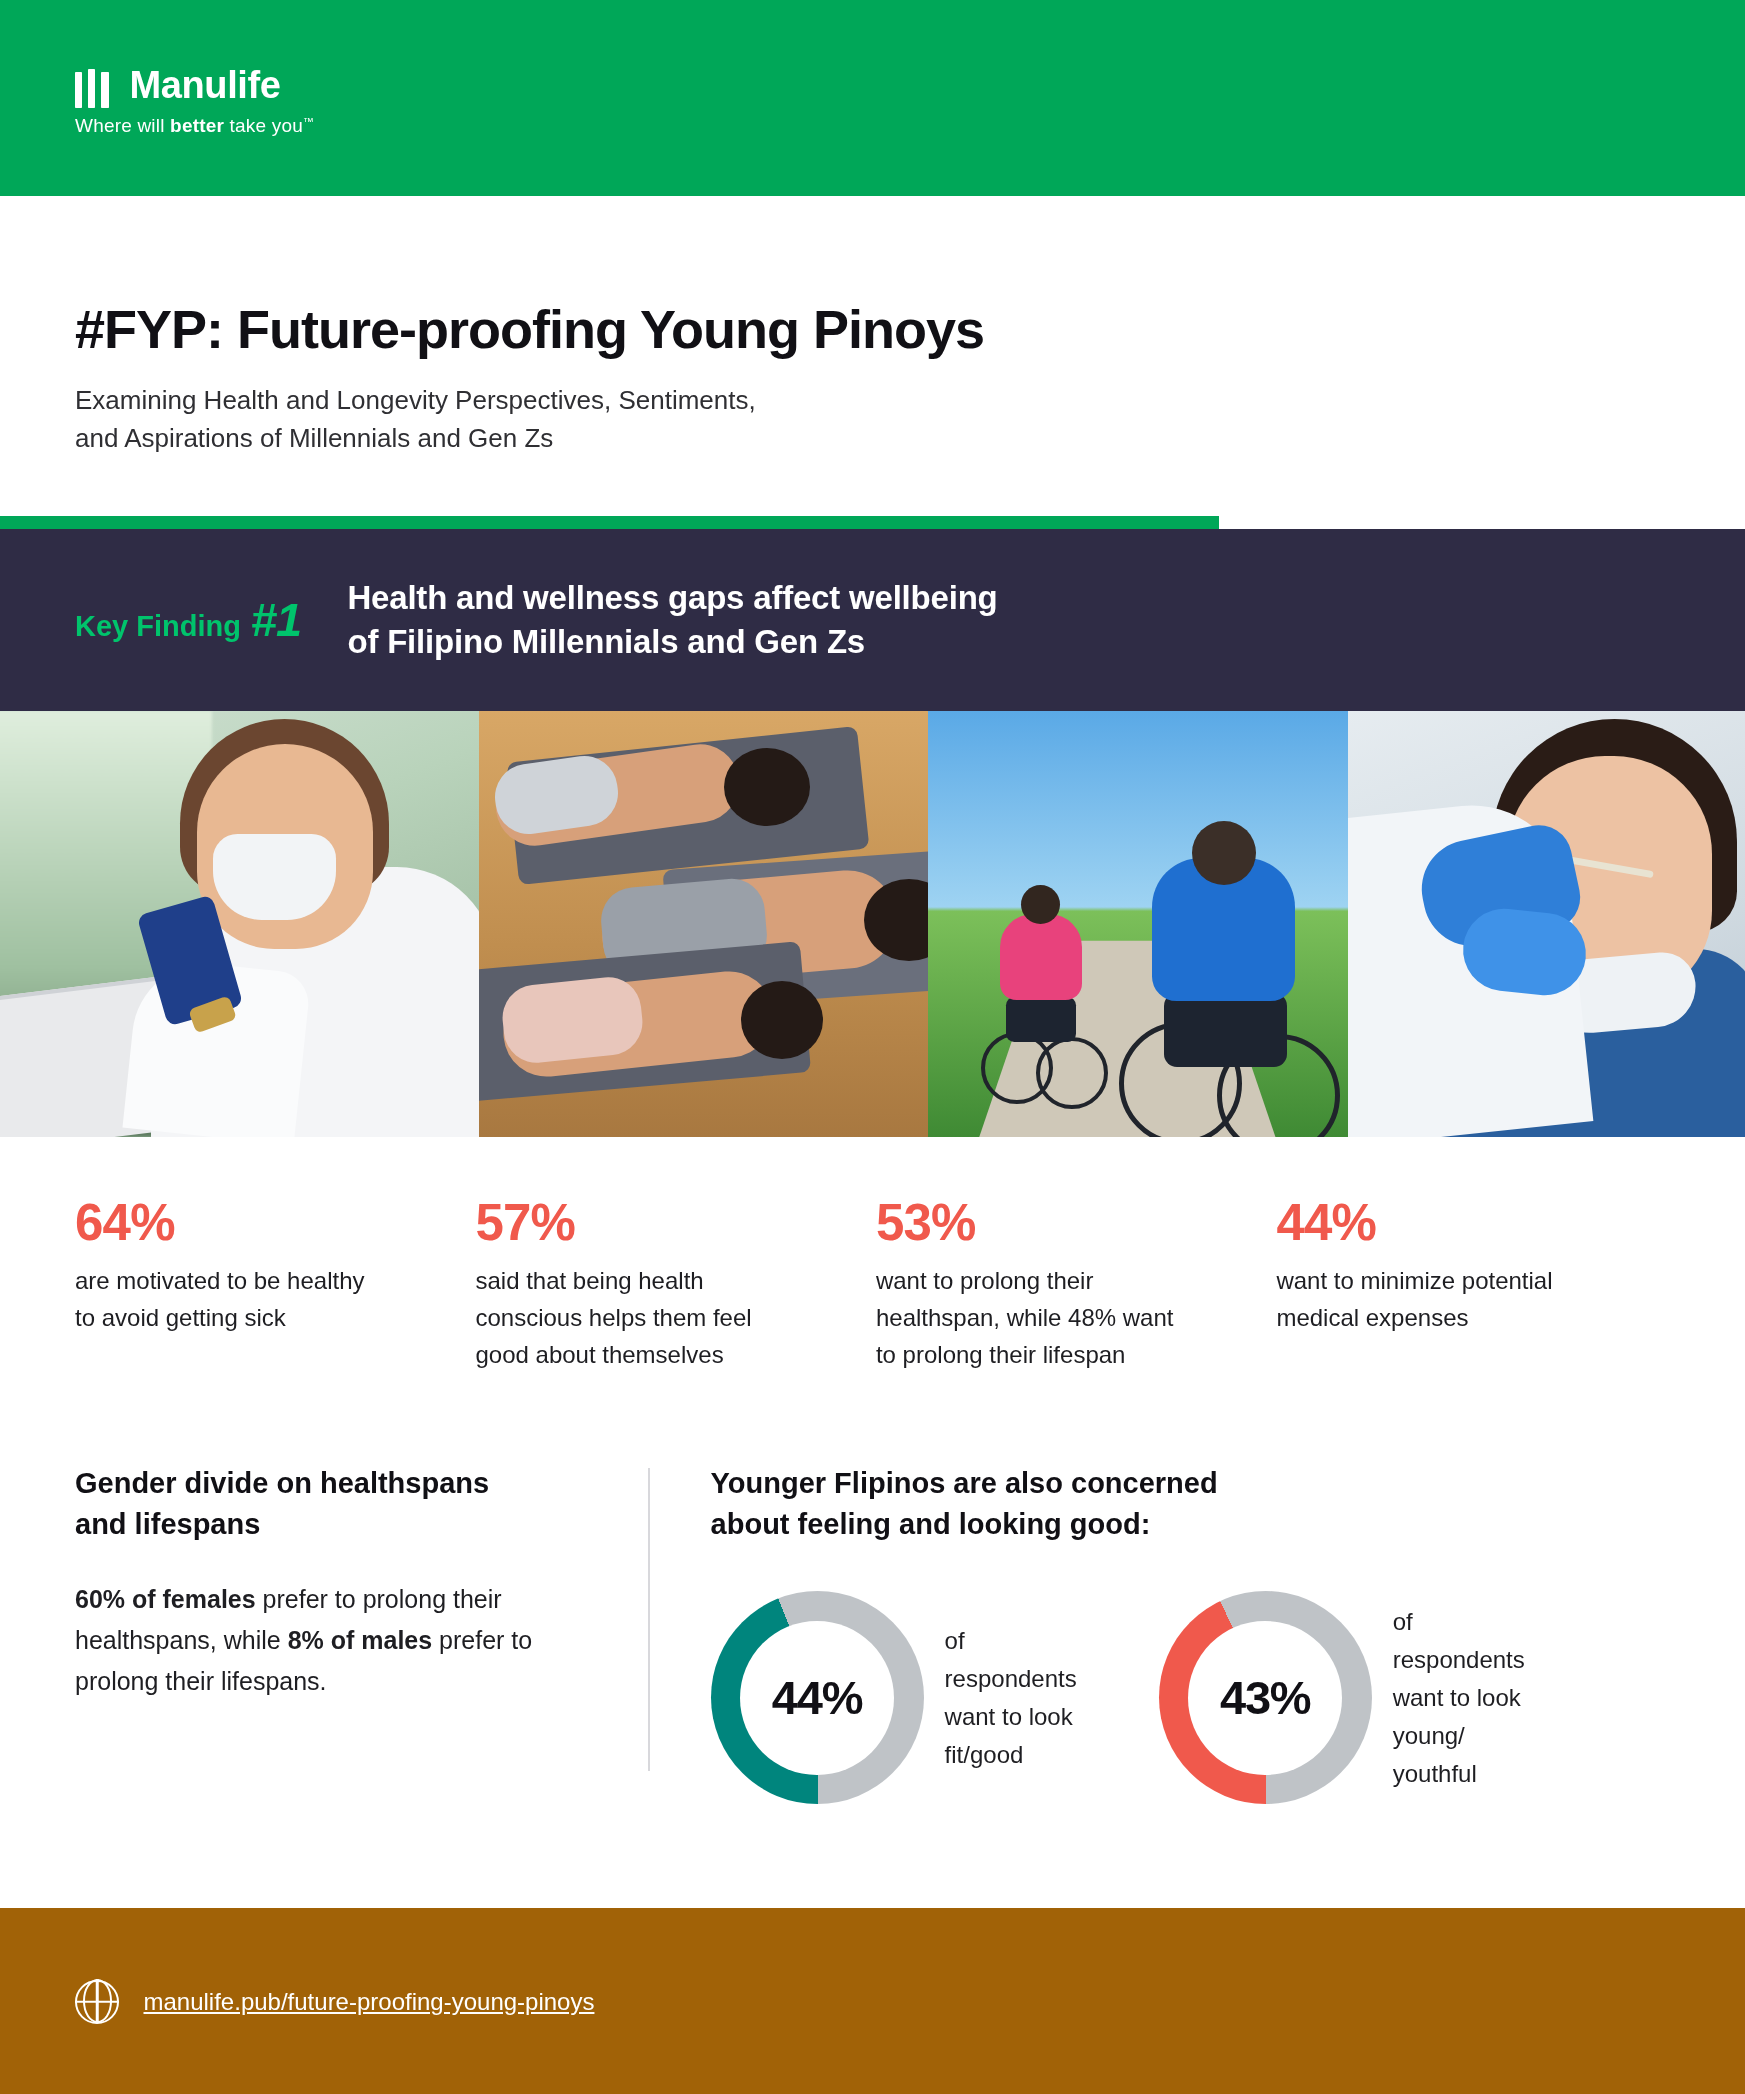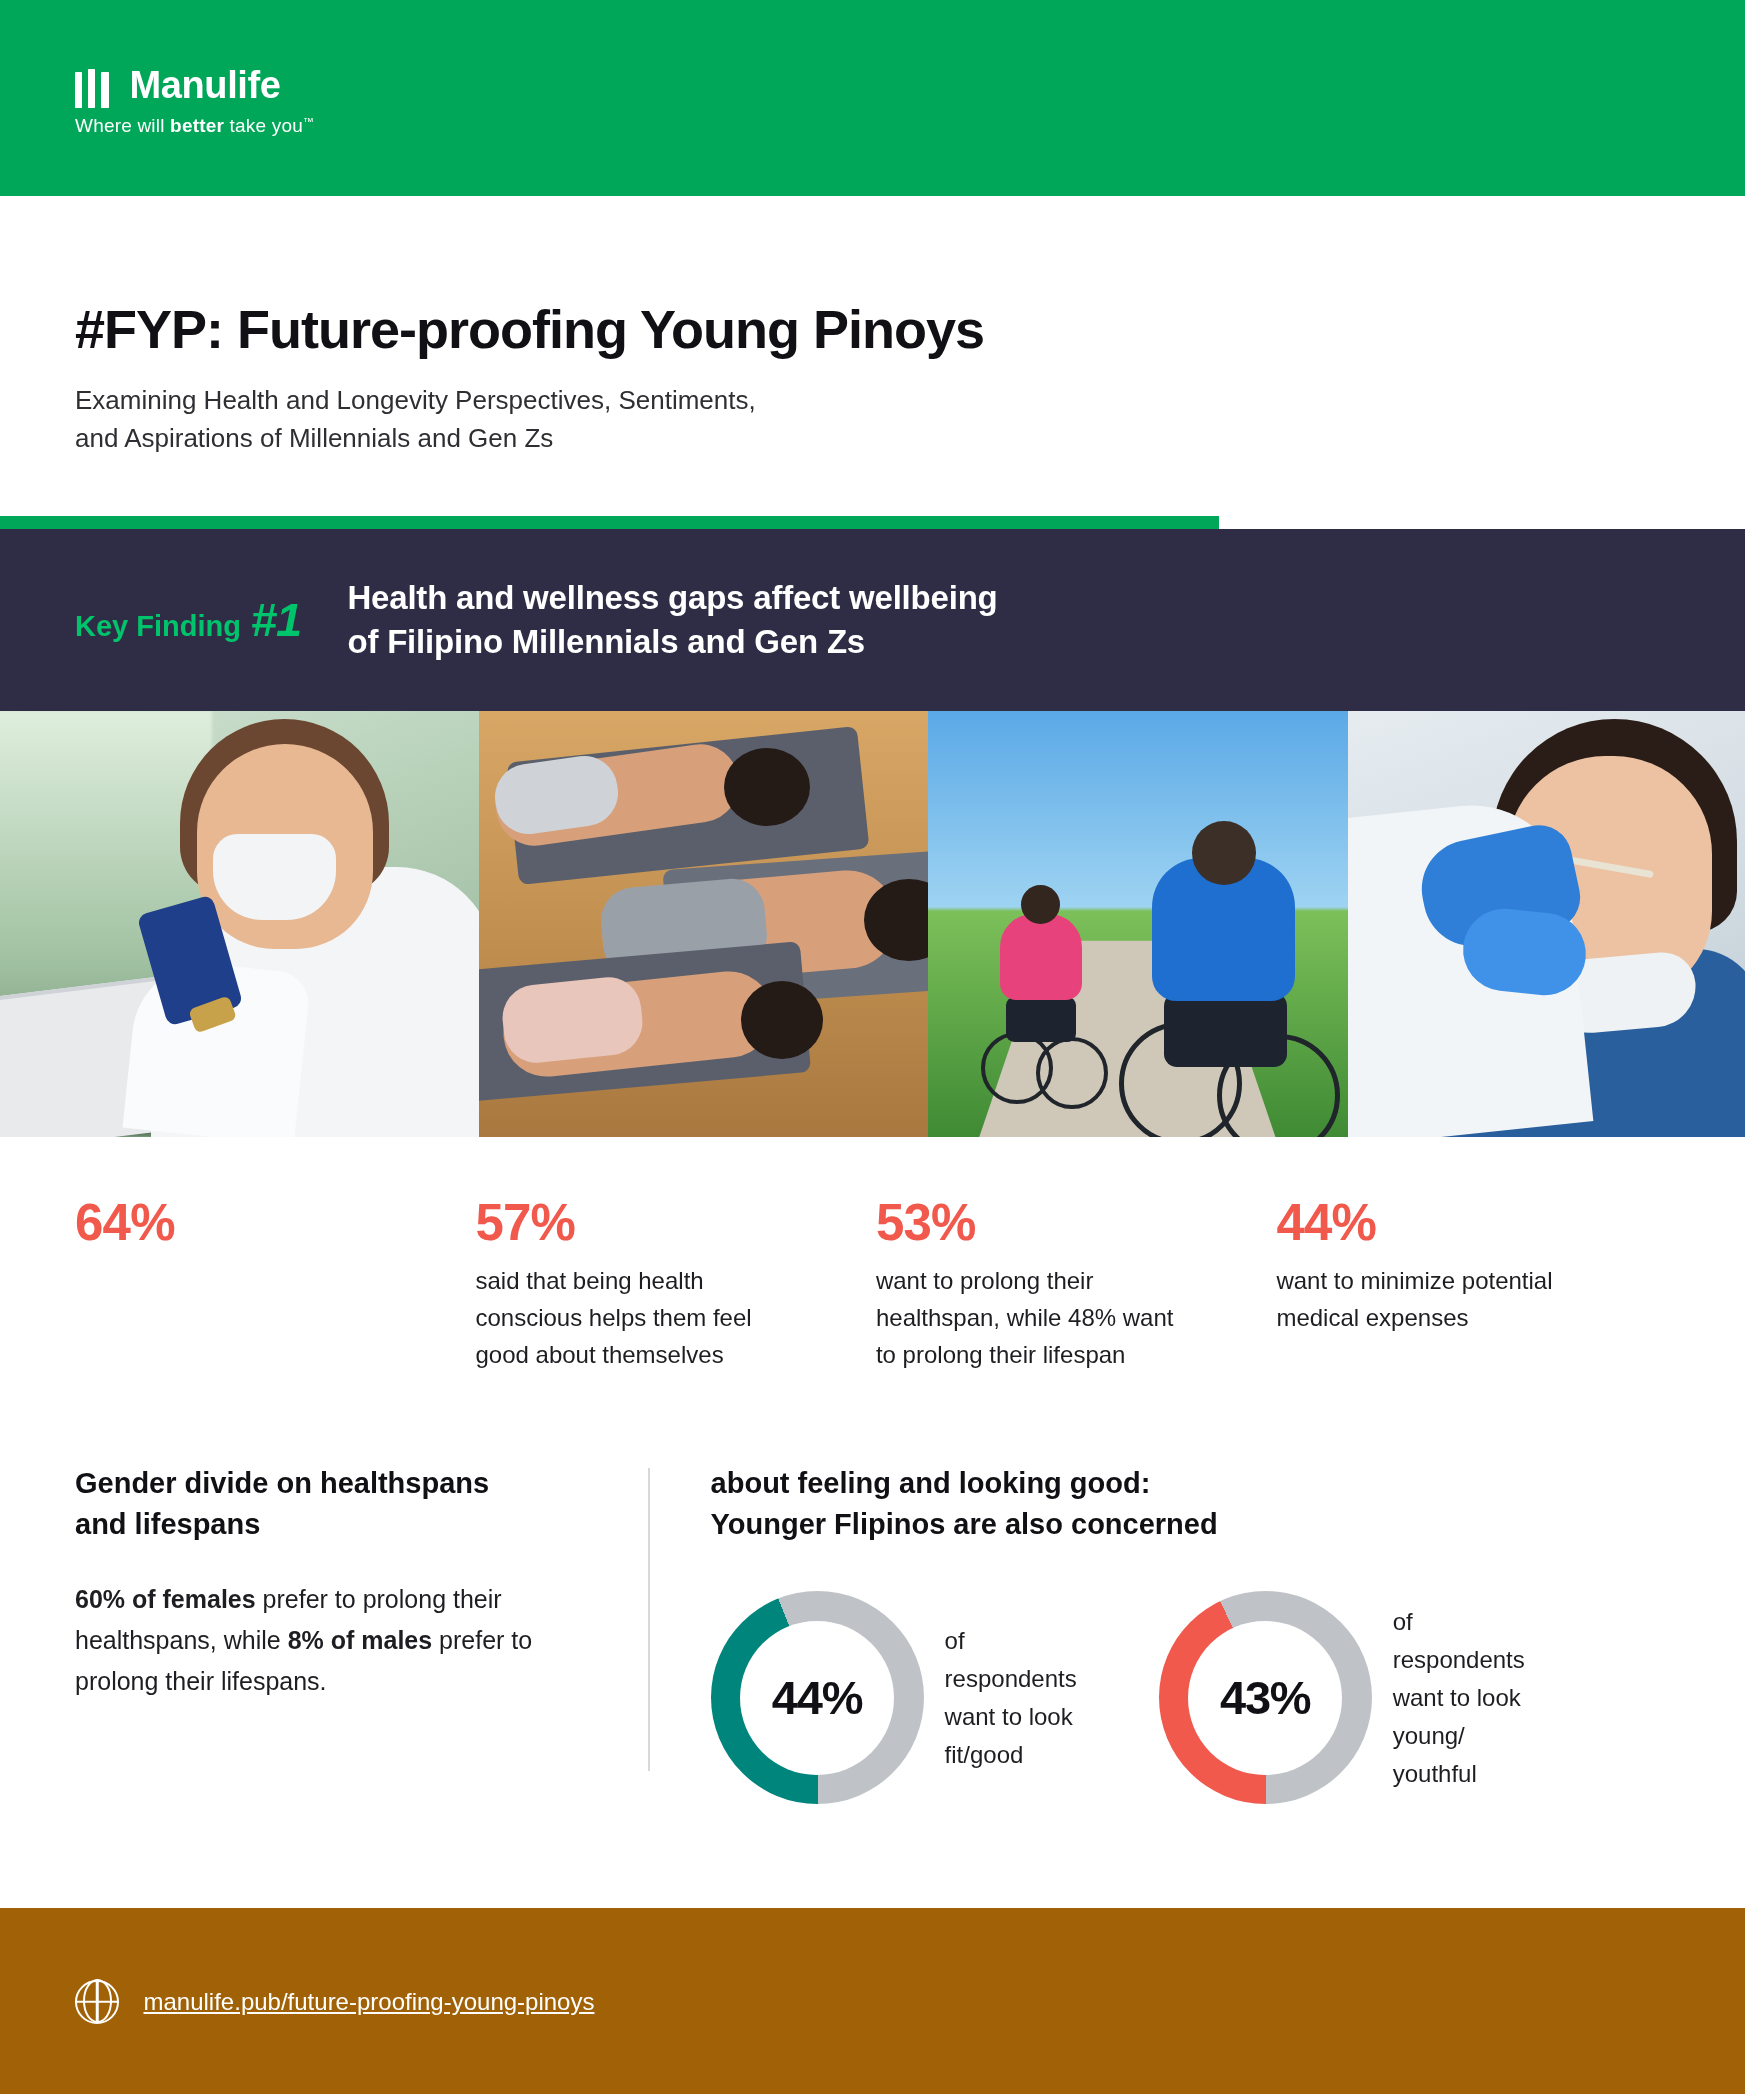--- a/index.html
+++ b/index.html
@@ -455,20 +455,21 @@
         <div class="gown"></div>
         <div class="swab"></div>
       <div class="glove"></div>
         <div class="glove2"></div>
     </div>
   </div>
 
   <div class="stats">
     <div class="stat">
       <div class="stat-num">64%</div>
+      <div class="stat-text">are motivated to be healthy to avoid getting sick</div>
     </div>
     <div class="stat">
       <div class="stat-num">57%</div>
       <div class="stat-text">said that being health conscious helps them feel good about themselves</div>
     </div>
     <div class="stat">
       <div class="stat-num">53%</div>
       <div class="stat-text">want to prolong their healthspan, while 48% want to prolong their lifespan</div>
     </div>
     <div class="stat">
@@ -485,22 +486,22 @@
       </div>
       <div class="lower-body">
         <b>60% of females</b><span> prefer to prolong their healthspans, while </span><b>8% of males</b><span> prefer to prolong their lifespans.</span>
       </div>
     </div>
 
     <div class="divider"></div>
 
     <div class="lower-right">
       <div class="lower-right-head">
+        <div>Younger Flipinos are also concerned</div>
         <div>about feeling and looking good:</div>
-        <div>Younger Flipinos are also concerned</div>
       </div>
 
       <div class="donuts">
 
         <div class="donut-group">
           <div class="donut" id="donut-0" style="background: conic-gradient(from 180deg, rgb(0, 133, 125) 0deg, rgb(0, 133, 125) 158.4deg, rgb(191, 195, 199) 158.4deg, rgb(191, 195, 199) 360deg);">
             <div class="hole">
               <span class="val">44%</span>
             </div>
           </div>

